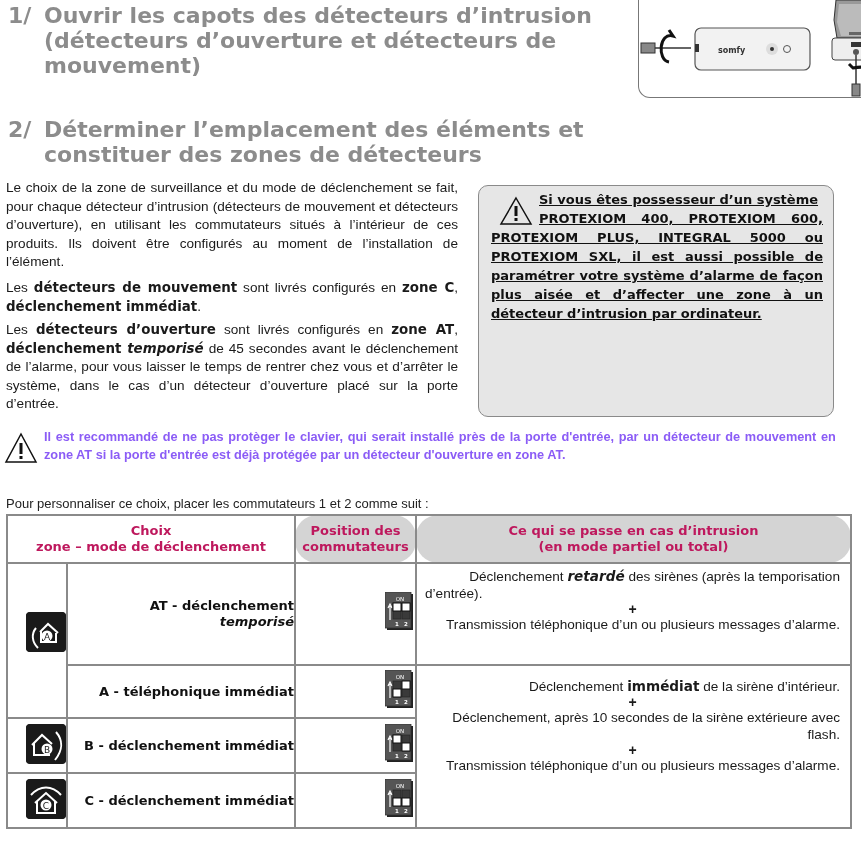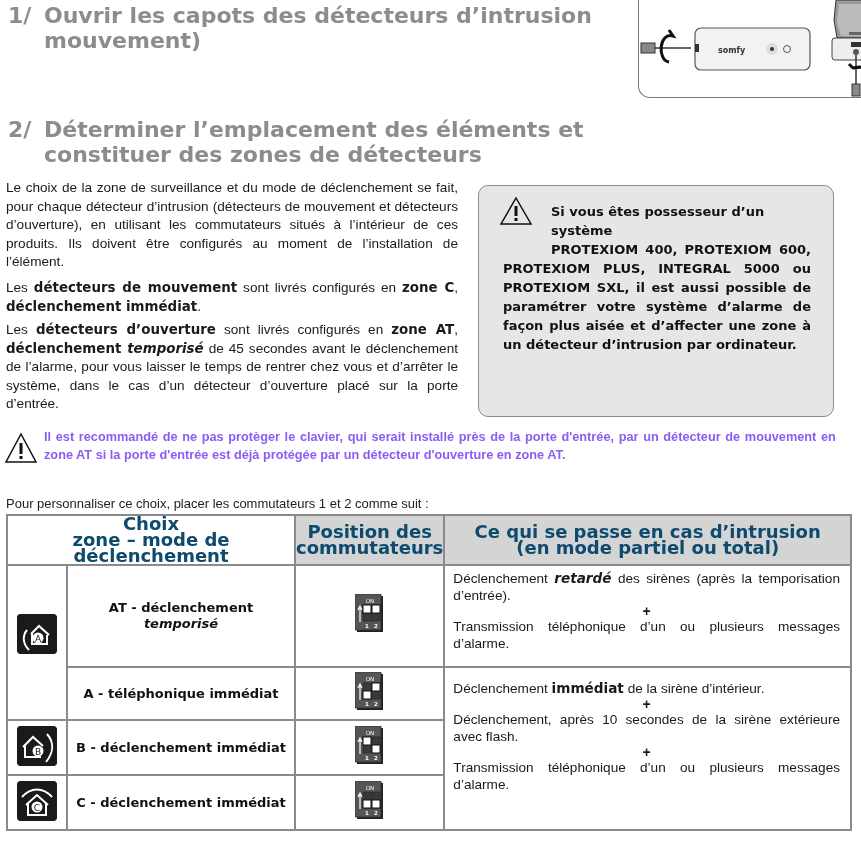--- a/index.html
+++ b/index.html
@@ -19,49 +19,50 @@
   .para i.heavy { font-family:"DejaVu Sans", sans-serif; font-weight:bold; font-style:italic; font-size:13.4px; }
   #p1 { top:179px; }
   #p2 { top:279px; }
   #p3 { top:321px; }
   .note { position:absolute; left:478px; top:185px; width:356px; height:232px;
           background:#e6e6e6; border:1.5px solid #8a8a8a; border-radius:10px; box-sizing:border-box;
           padding:4px 10px 0 12px; font-family:"DejaVu Sans", sans-serif; font-weight:bold;
           font-size:13px; line-height:19px; color:#111; text-align:justify; }
   .note .first { padding-left:48px; text-align:left; }
   .note .second { padding-left:48px; text-align:justify; }
-  .note p { margin:12px; }
+  .note p { margin:0;text-decoration:underline; }
   .note p + p { margin-top:8px; }
   .note .tri { position:absolute; left:20px; top:10px; }
   .warn { position:absolute; left:4px; top:428px; width:848px; font-family:"Liberation Sans", sans-serif;
           font-weight:bold; font-size:13px; line-height:18px; color:#8b5cf6; }
   .warn .txt { margin-left:40px; text-align:justify; transform:scaleX(0.98); transform-origin:left; }
   .warn .tri { position:absolute; left:0; top:4px; }
   .intro { position:absolute; left:6px; top:496px; font-size:13px; color:#222; }
   table.zt { position:absolute; left:6px; top:514px; width:846px; border-collapse:collapse;
              border:2px solid #8a8a8a; }
-  table.zt th, table.zt td { border:2px solid #8a8a8a; padding:0; }
+  table.zt th, table.zt td { border:2px solid #8a8a8a; padding:0;text-align:right; }
   table.zt th { background:#d4d4d4; font-family:"DejaVu Sans", sans-serif; font-weight:bold;
-                font-size:18px; line-height:16px; color:#0c4a6e; height:46px; text-align:center; }
+                font-size:13px; line-height:16px; color:#be185d; height:46px; text-align:center;border-radius:22px; }
   table.zt th.choix { background:#fff; }
   td.icon { width:58px; text-align:center; vertical-align:middle; }
   td.mode { width:226px; text-align:center; font-family:"DejaVu Sans", sans-serif; font-weight:bold;
             font-size:13px; line-height:16px; color:#111; }
   td.sw { width:119px; text-align:center; vertical-align:middle; }
   td.desc { font-size:13.6px; line-height:17px; padding:4px 10px 4px 8px !important; text-align:justify; color:#1a1a1a; vertical-align:top; }
   td.desc .plus { text-align:center; font-weight:bold; font-size:14px; line-height:14px; }
   td.desc b { font-family:"DejaVu Sans", sans-serif; }
   .zicon { display:inline-block; width:40px; height:40px; background:#1a1a1a; border-radius:4px; }
   .dip { display:inline-block; }
 </style>
 </head>
 <body>
 
 <div class="h1" id="sec1">
   <span class="num">1/</span><span>Ouvrir les capots des détecteurs d’intrusion</span>
+  <span class="line2">(détecteurs d’ouverture et détecteurs de</span>
   <span class="line2">mouvement)</span>
 </div>
 
 <div class="illus">
   <svg width="246" height="97" viewBox="0 0 246 97">
 
     <rect x="2" y="43" width="14" height="10" fill="#888" stroke="#333" stroke-width="1"></rect>
     <line x1="16" y1="48" x2="52" y2="48" stroke="#333" stroke-width="1.5"></line>
     <path d="M30 62 C18 60 20 32 34 36 L30 30" fill="none" stroke="#111" stroke-width="3"></path>
 

